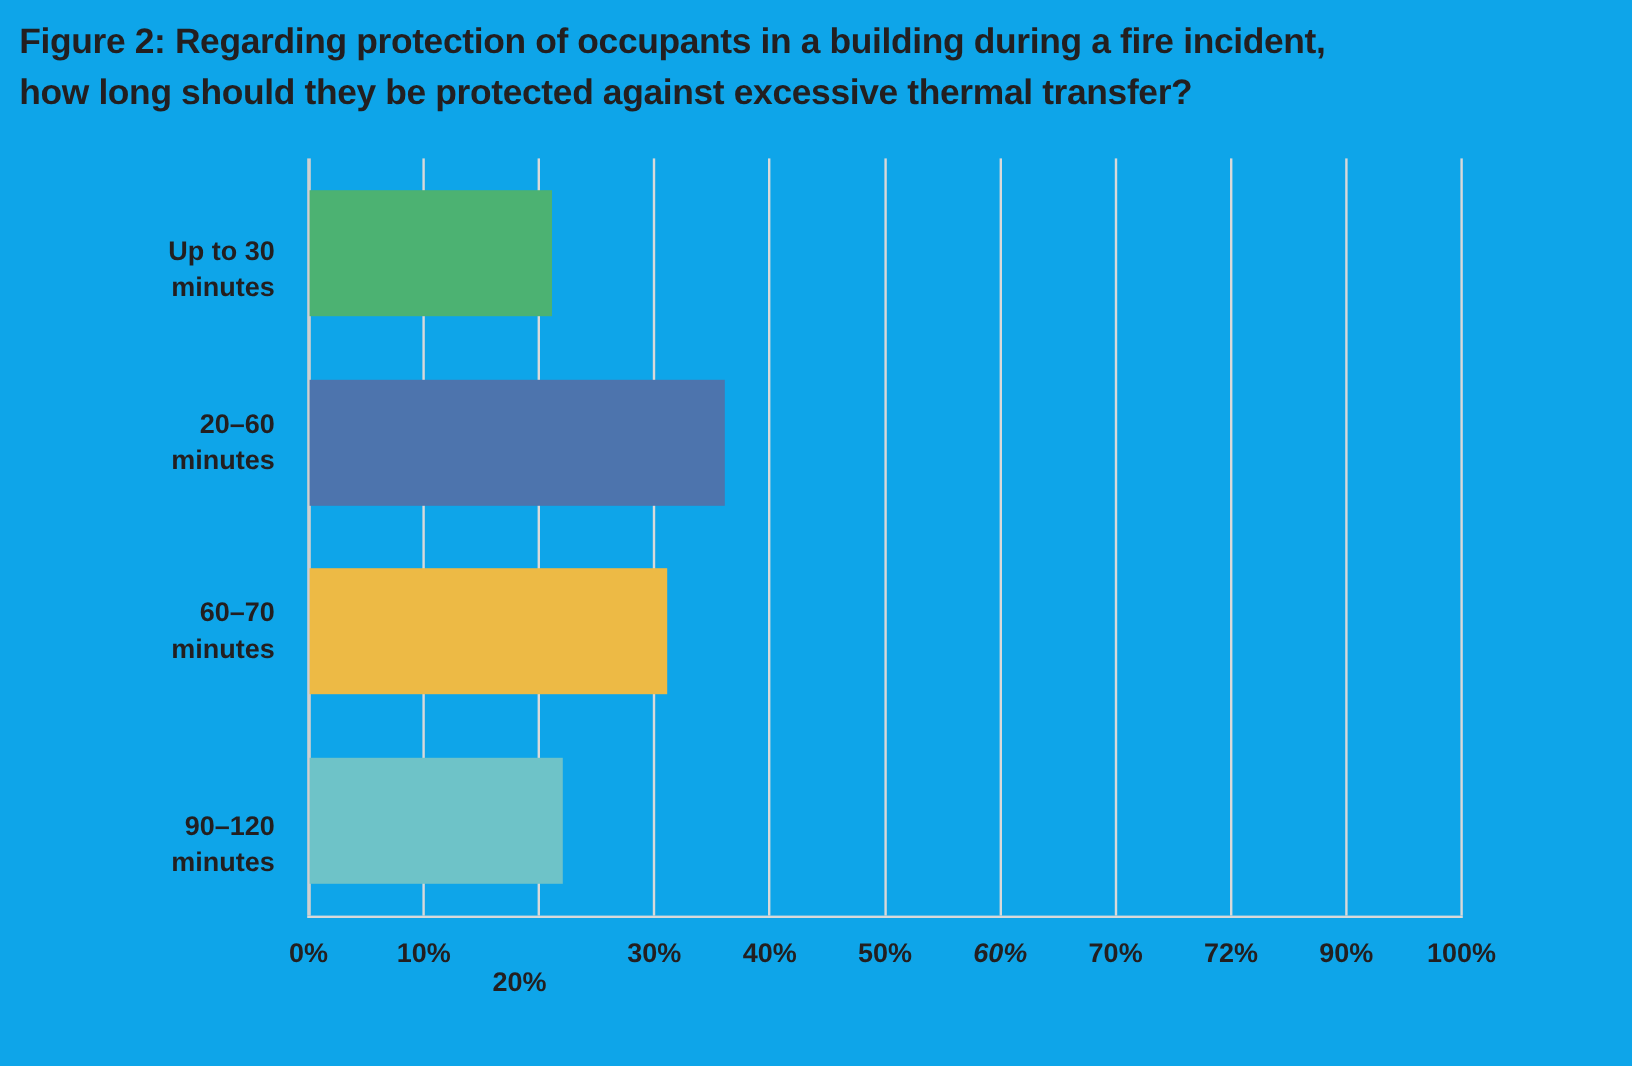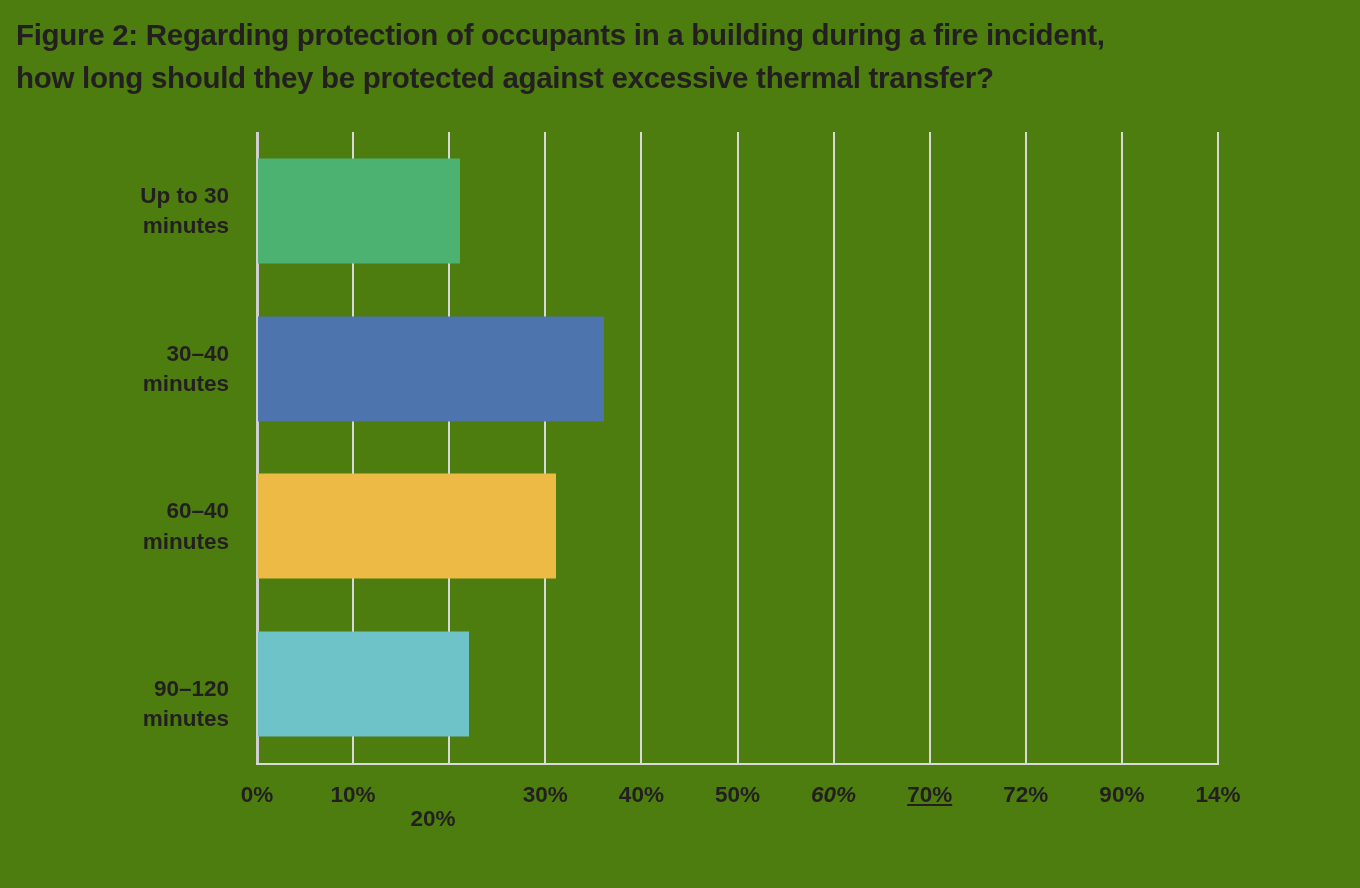--- a/index.html
+++ b/index.html
@@ -12,21 +12,21 @@
     height: 888px;
     font-family: "Liberation Sans", sans-serif;
     color: #231f20;
     overflow: hidden;
   }
 
   #page {
     position: relative;
     width: 1360px;
     height: 888px;
-    background: #4d7c0f;
+    background: #0ea5e9;
   }
 
   
   .chart-title {
     position: absolute;
     left: 16px;
     top: 14px;
     width: 1300px;
     font-size: 29.5px;
     font-weight: bold;
@@ -108,21 +108,21 @@
     position: absolute;
     right: 14px;
     width: 230px;
     text-align: right;
     font-size: 22.5px;
     font-weight: bold;
     line-height: 1.35;
     color: #231f20;
     white-space: pre-line;
   }
-  .cat-label:nth-child(1) { top: 0px;      height: 157.75px; }
+  .cat-label:nth-child(1) { top: 14px;      height: 157.75px; }
   .cat-label:nth-child(2) { top: 157.75px; height: 157.75px; }
   .cat-label:nth-child(3) { top: 315.5px;  height: 157.75px; }
   .cat-label:nth-child(4) { top: 493px; height: 157.75px; }
   .cat-label > span {
     position: absolute;
     right: 0;
     top: 50%;
     transform: translateY(-50%);
     width: 230px;
     display: block;
@@ -153,25 +153,25 @@
 
   <div class="chart-title">Figure 2: Regarding protection of occupants in a building during a fire incident,
 how long should they be protected against excessive thermal transfer?</div>
 
   <div class="cat-labels">
     <div class="cat-label">
       <span>Up to 30
 minutes</span>
     </div>
     <div class="cat-label">
-      <span>30–40
-minutes</span>
-    </div>
-    <div class="cat-label">
-      <span>60–40
+      <span>20–60
+minutes</span>
+    </div>
+    <div class="cat-label">
+      <span>60–70
 minutes</span>
     </div>
     <div class="cat-label">
       <span>90–120
 minutes</span>
     </div>
   </div>
 
   <div class="plot">
     <div class="gridlines" id="gridlines">
@@ -205,19 +205,19 @@
   </div>
 
   <div class="xticks" id="xticks">
       <div class="xtick" style="left: 0px;">0%</div>
       <div class="xtick" style="left: 96.1px;">10%</div>
       <div class="xtick" style="left: 176px; margin-top: 24px;">20%</div>
       <div class="xtick" style="left: 288.3px;">30%</div>
       <div class="xtick" style="left: 384.4px; text-align: right;">40%</div>
       <div class="xtick" style="left: 480.5px;">50%</div>
       <div class="xtick" style="left: 576.6px; font-style: italic;">60%</div>
-      <div class="xtick" style="left: 672.7px; text-decoration: underline;">70%</div>
+      <div class="xtick" style="left: 672.7px;">70%</div>
       <div class="xtick" style="left: 768.8px;">72%</div>
       <div class="xtick" style="left: 864.9px;">90%</div>
-      <div class="xtick" style="left: 961px;">14%</div>
+      <div class="xtick" style="left: 961px;">100%</div>
     </div>
 
 </div>
 
 </body></html>

